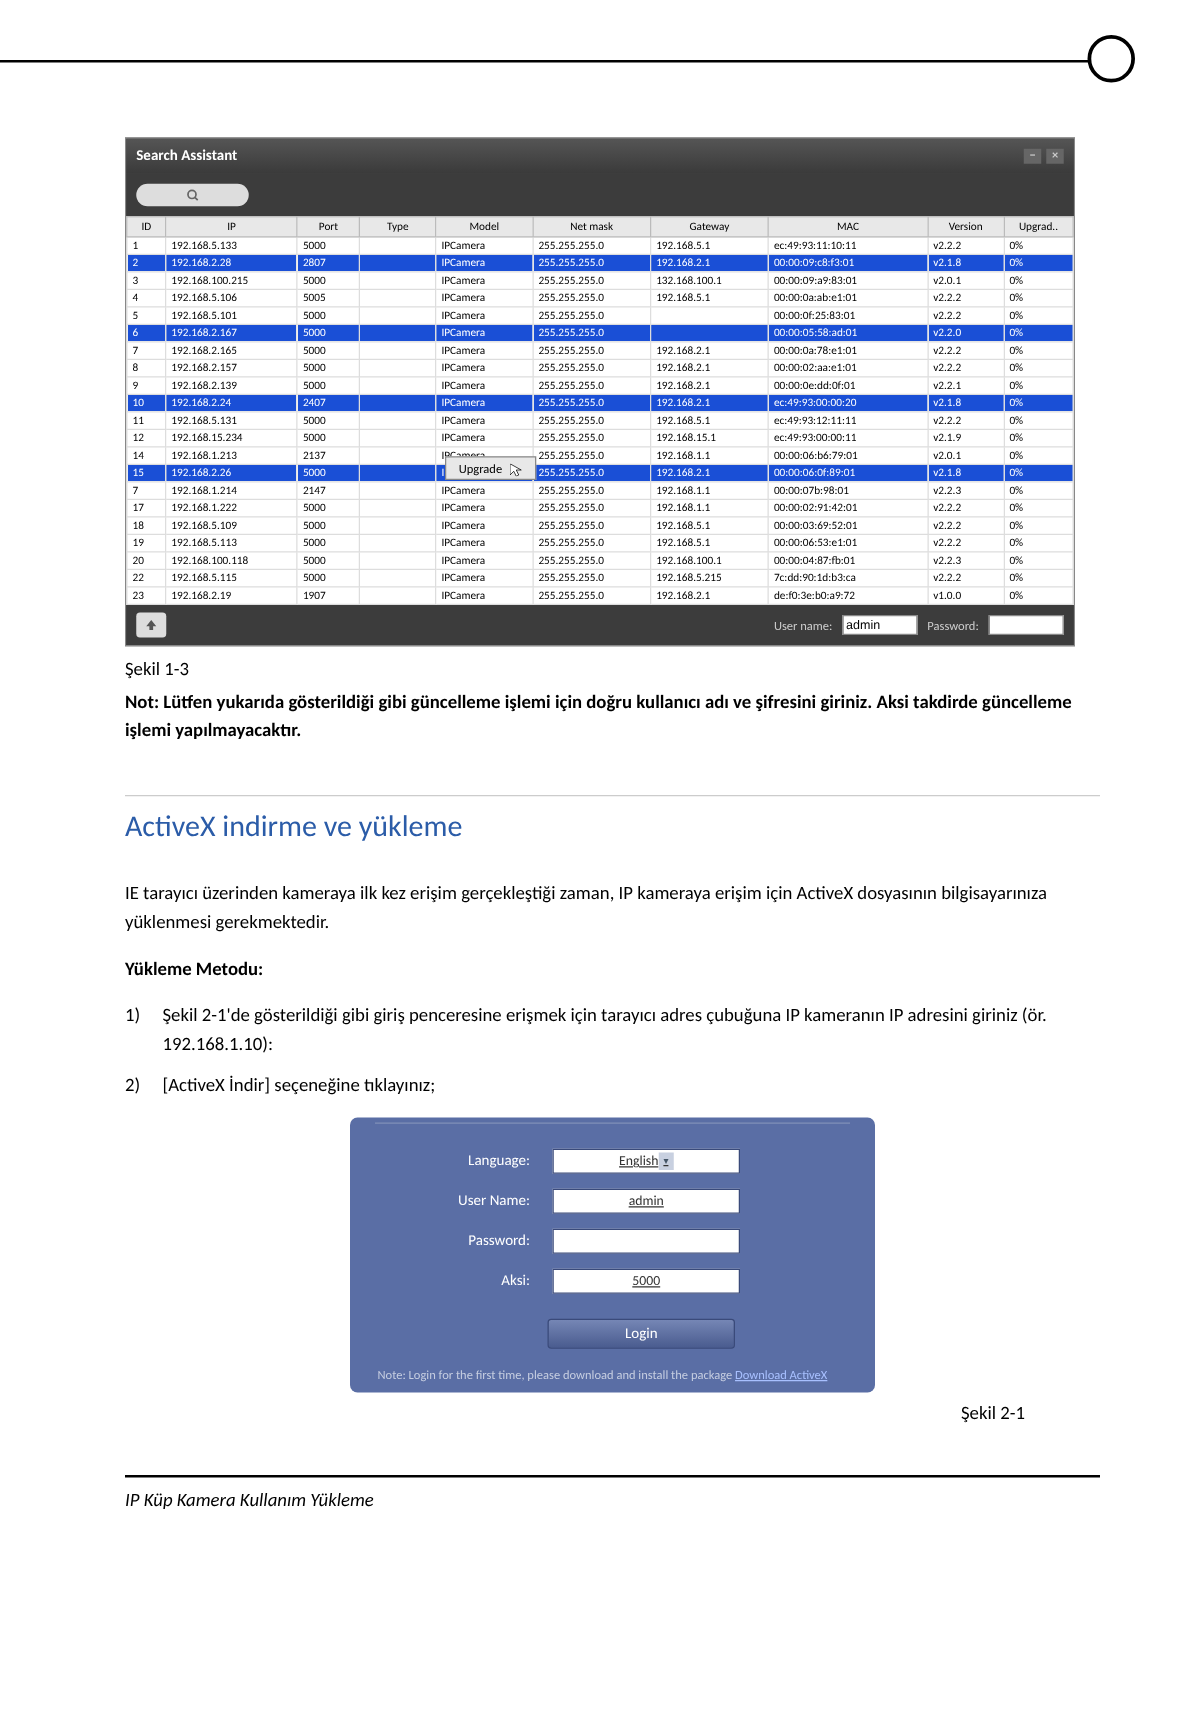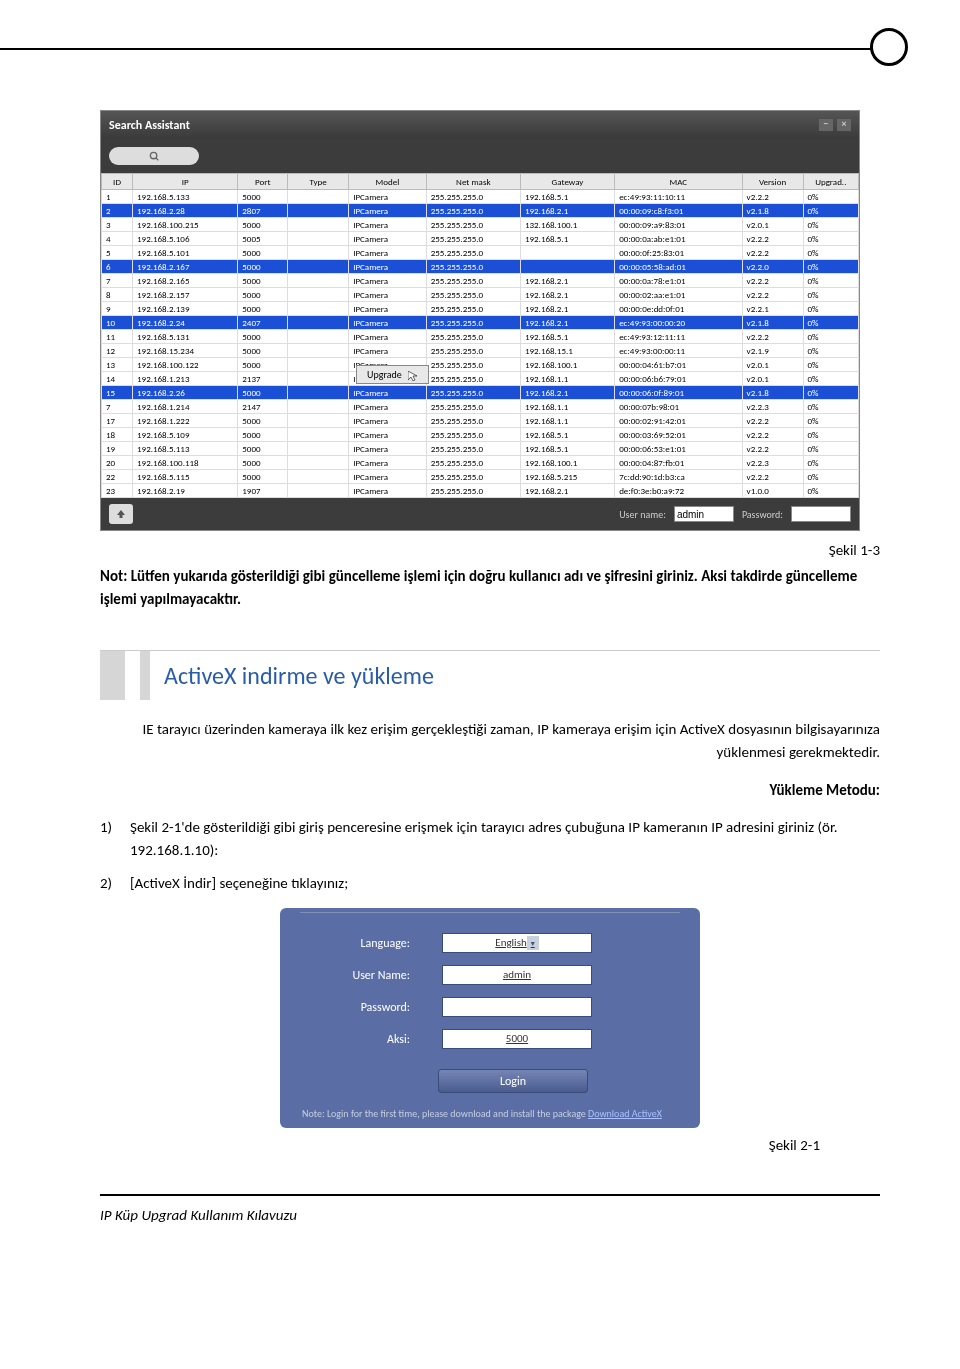--- a/index.html
+++ b/index.html
@@ -16,39 +16,39 @@
   .table-wrap { background: #fff; }
   table.sa { width: 100%; border-collapse: collapse; font-size: 9px; table-layout: fixed; }
   table.sa th { background: #e8e8e8; border: 1px solid #bbb; padding: 2px 4px; font-weight: normal; text-align: center; }
   table.sa td { border: 1px solid #ddd; padding: 1px 4px; white-space: nowrap; overflow: hidden; }
   table.sa tr.sel td { background: #1a4fd6; color: #fff; }
   .context-pop { position: absolute; background: #e8e8e8; border: 1px solid #888; padding: 2px 10px; font-size: 10px; }
   .bottom-bar { background: #3c3c3c; padding: 6px 8px; display: flex; align-items: center; gap: 8px; font-size: 10px; color: #ccc; }
   .up-btn { width: 24px; height: 20px; background: #ddd; border-radius: 3px; display: flex; align-items: center; justify-content: center; }
   .bottom-spacer { flex: 1; }
   .bottom-input { width: 60px; height: 16px; background: #fff; border: 1px solid #888; font-size: 10px; padding: 0 2px; }
-  .caption { text-align: right; font-size: 15px; margin: 10px 0 6px; }
+  .caption { text-align: left; font-size: 15px; margin: 10px 0 6px; }
   .body-text { font-size: 15px; line-height: 1.5; margin-bottom: 40px; }
-  .section-head { display: flex; align-items: stretch; margin-bottom: 18px; border-top: 1px solid #ccc;}
+  .section-head { display: flex; align-items: stretch; margin-bottom: 18px; border-top: 1px solid #ccc; flex-direction: column;}
   .section-mark { width: 26px; background: #d6d6d6; margin-right: 14px; border-right:1px solid #fff; }
   .section-mark2 { width: 10px; background: #d6d6d6; margin-right: 14px; }
   .section-title { color: #2b5ca8; font-size: 24px; padding: 10px 0; }
-  .para { font-size: 15px; line-height: 1.55; margin-bottom: 14px; text-align: right; }
+  .para { font-size: 15px; line-height: 1.55; margin-bottom: 14px; }
   .bold { font-weight: bold; }
   ol.steps { list-style: none; padding-left: 0; }
   ol.steps li { font-size: 15px; line-height: 1.55; margin-bottom: 10px; display: flex; }
   .step-num { width: 30px; flex-shrink: 0; }
   .step-body { flex: 1; }
   .login-panel-wrap { display:flex; justify-content:center; margin-top:12px; }
   .login-panel { width: 420px; background: #5a6ea5; border-radius: 6px; padding: 0 0 8px; color: #fff; font-size: 12px; }
   .login-title-row { padding: 18px 22px 6px; }
   .login-title { font-weight: bold; font-size: 14px; }
   .login-sep { height:1px; background:#8090b8; margin:4px 20px 14px; }
   .login-row { display: flex; align-items: center; padding: 6px 22px; }
-  .login-label { width: 140px; text-align: right; padding-right: 32px; }
+  .login-label { width: 140px; text-align: right; padding-right: 18px; }
   .login-input { width: 150px; height: 20px; background: #fff; border: 1px solid #3a4a7a; color: #333; font-size: 11px; padding: 0 4px; display:flex; align-items:center; justify-content:center;text-decoration:underline;}
   .dd-arrow { width:12px; height:14px; background:#c8d0e0; display:flex; align-items:center; justify-content:center; font-size:8px; color:#456;}
   .login-btn-row { padding: 14px 22px 10px 158px; }
   .login-btn { width: 150px; height: 24px; background: linear-gradient(#7586b5,#4a5c8f); border: 1px solid #3a4a7a; border-radius: 3px; color: #fff; font-size: 12px; display:flex; align-items:center; justify-content:center;}
   .login-note { font-size: 10px; color: #c5cde0; padding: 4px 22px 0; }
   .login-note a { color: #a8c0ff; text-decoration: underline; margin-top: 35px; }
   .fig-label-right { text-align: right; font-size: 15px; margin-top: 8px; padding-right: 60px;}
   .footer { border-top: 2px solid #000; margin-top: 40px; padding-top: 10px; font-style: italic; font-size: 15px; } 
 </style>
 </head>
@@ -241,32 +241,20 @@
               <td>5000</td>
               <td></td>
               <td>IPCamera</td>
               <td>255.255.255.0</td>
               <td>192.168.15.1</td>
               <td>ec:49:93:00:00:11</td>
               <td>v2.1.9</td>
               <td>0%</td>
             </tr>
             <tr>
-              <td>13</td>
-              <td>192.168.100.122</td>
-              <td>5000</td>
-              <td></td>
-              <td>IPCamera</td>
-              <td>255.255.255.0</td>
-              <td>192.168.100.1</td>
-              <td>00:00:04:61:b7:01</td>
-              <td>v2.0.1</td>
-              <td>0%</td>
-            </tr>
-            <tr>
               <td>14</td>
               <td>192.168.1.213</td>
               <td>2137</td>
               <td></td>
               <td>IPCamera</td>
               <td>255.255.255.0</td>
               <td>192.168.1.1</td>
               <td>00:00:06:b6:79:01</td>
               <td>v2.0.1</td>
               <td>0%</td>
@@ -445,14 +433,14 @@
           </div>
       </div>
       <div class="login-note">
         <span>Note: Login for the first time, please download and install the package </span><a href="#">Download ActiveX</a>
       </div>
     </div>
   </div>
 
   <div class="fig-label-right">Şekil 2-1</div>
 
-  <div class="footer">IP Küp Upgrad Kullanım Kılavuzu</div>
+  <div class="footer">IP Küp Kamera Kullanım Yükleme</div>
 </div>
 
 </body></html>

